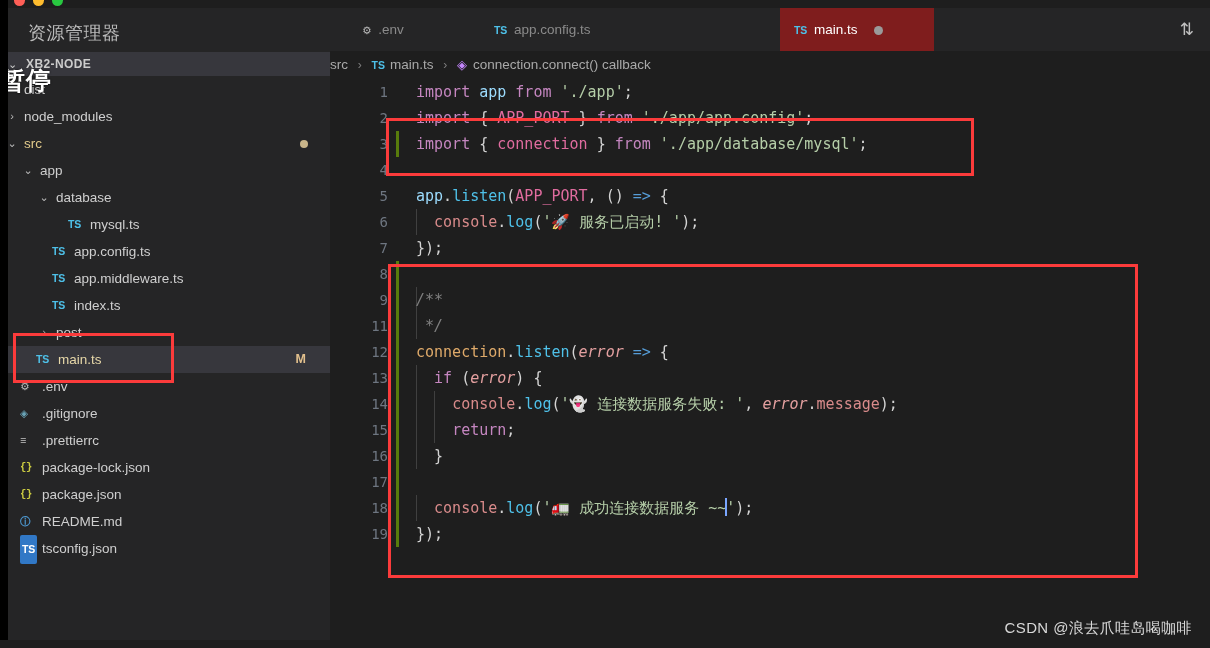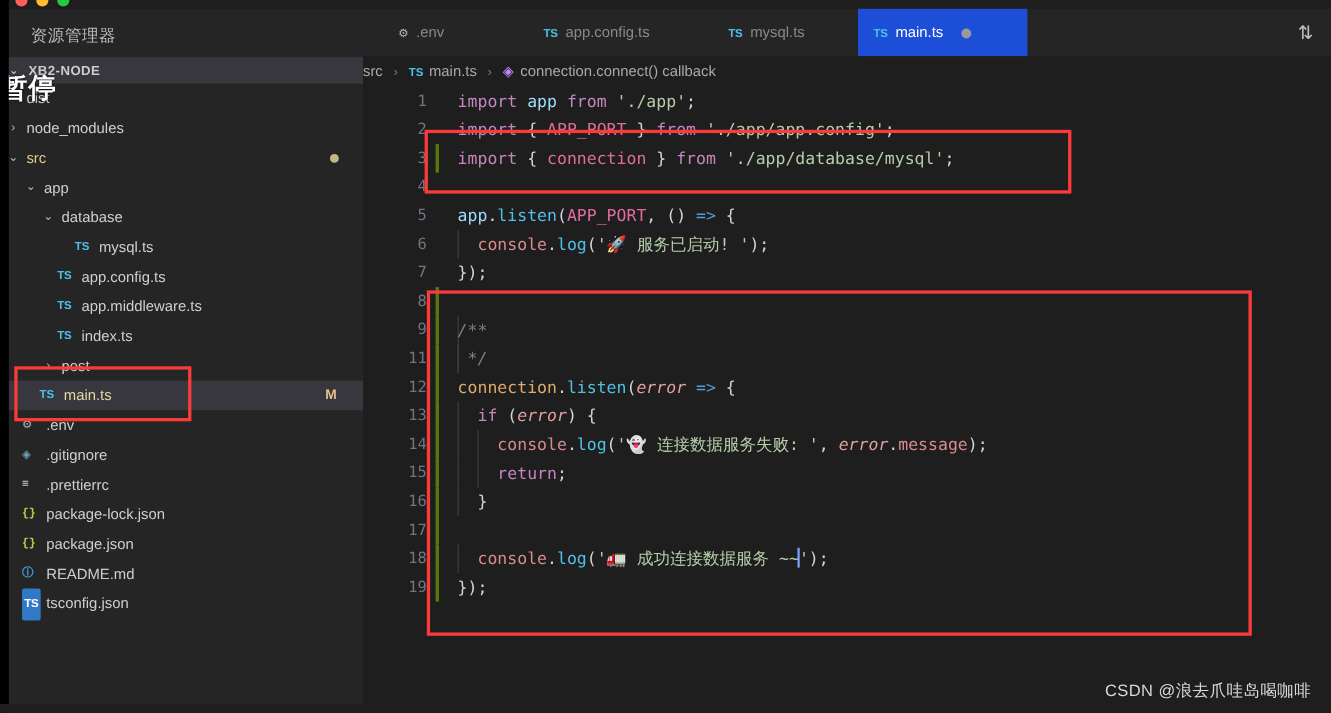--- a/index.html
+++ b/index.html
@@ -31,21 +31,21 @@
 
   
   .sidebar {
     position: absolute; left: 0; top: 8px; width: 330px; height: 640px;
     background: #252526;
     border-right: 1px solid #1b1b1b;
     overflow: hidden;
   }
   .sidebar-title {
     position: absolute; left: 0; top: 10px; width: 330px; height: 30px;
-    color: #bbbbbb; font-size: 15px; line-height: 30px;
+    color: #bbbbbb; font-size: 18px; line-height: 30px;
     padding-left: 28px; box-sizing: border-box;
     letter-spacing: .5px;
   }
   .explorer-root {
     position: absolute; left: 0; top: 44px; width: 330px; height: 24px;
     background: #37373d;
     color: #cccccc; font-size: 12px; font-weight: bold;
     line-height: 24px; box-sizing: border-box;
     padding-left: 26px; letter-spacing: .4px;
   }
@@ -95,21 +95,21 @@
   }
   .tabbar {
     position: absolute; left: 0; top: 0; width: 880px; height: 43px;
     background: #252526;
   }
   .tab {
     position: absolute; top: 0; height: 43px; line-height: 43px;
     font-size: 13.5px; color: #8a8a8a; white-space: nowrap;
     box-sizing: border-box; padding: 0 14px;
   }
-  .tab.active { background: #1d4ed8; color: #ffffff; }
+  .tab.active { background: #7f1d1d; color: #ffffff; }
   .tab .t-ico { font-size: 10.5px; font-weight: bold; margin-right: 7px; letter-spacing: -.2px; }
   .tab .dirty {
     display: inline-block; width: 9px; height: 9px; border-radius: 50%;
     background: #9a9a9a; margin-left: 16px; vertical-align: middle;
   }
   .tab-actions {
     position: absolute; right: 8px; top: 0; height: 43px; line-height: 43px;
     color: #c0c0c0; font-size: 17px; padding: 0 8px;
   }
 
@@ -283,21 +283,20 @@
           <span class="ficon tsconf-ico" style="left: 20px;">TS</span>
           <span class="lbl" style="left: 42px;">tsconfig.json</span>
         </div>
       </div>
   </div>
 
   <div class="editor">
 
     <div class="tabbar" id="tabbar">
         <div class="tab active" style="left: 450px; width: 154px;"><span class="t-ico ts-ico">TS</span><span>main.ts</span><span class="dirty"></span></div>
-        <div class="tab" style="left: 318px; width: 120px;"><span class="t-ico ts-ico">TS</span><span>mysql.ts</span></div>
         <div class="tab" style="left: 18px; width: 110px;"><span class="t-ico gear-ico">⚙</span><span>.env</span></div>
         <div class="tab" style="left: 150px; width: 152px;"><span class="t-ico ts-ico">TS</span><span>app.config.ts</span></div>
       <div class="tab-actions">⇅</div>
     </div>
 
     <div class="breadcrumb">
       <span>src</span>
       <span class="sep">›</span>
       <span class="ts-ico">TS</span><span>main.ts</span>
       <span class="sep">›</span>

